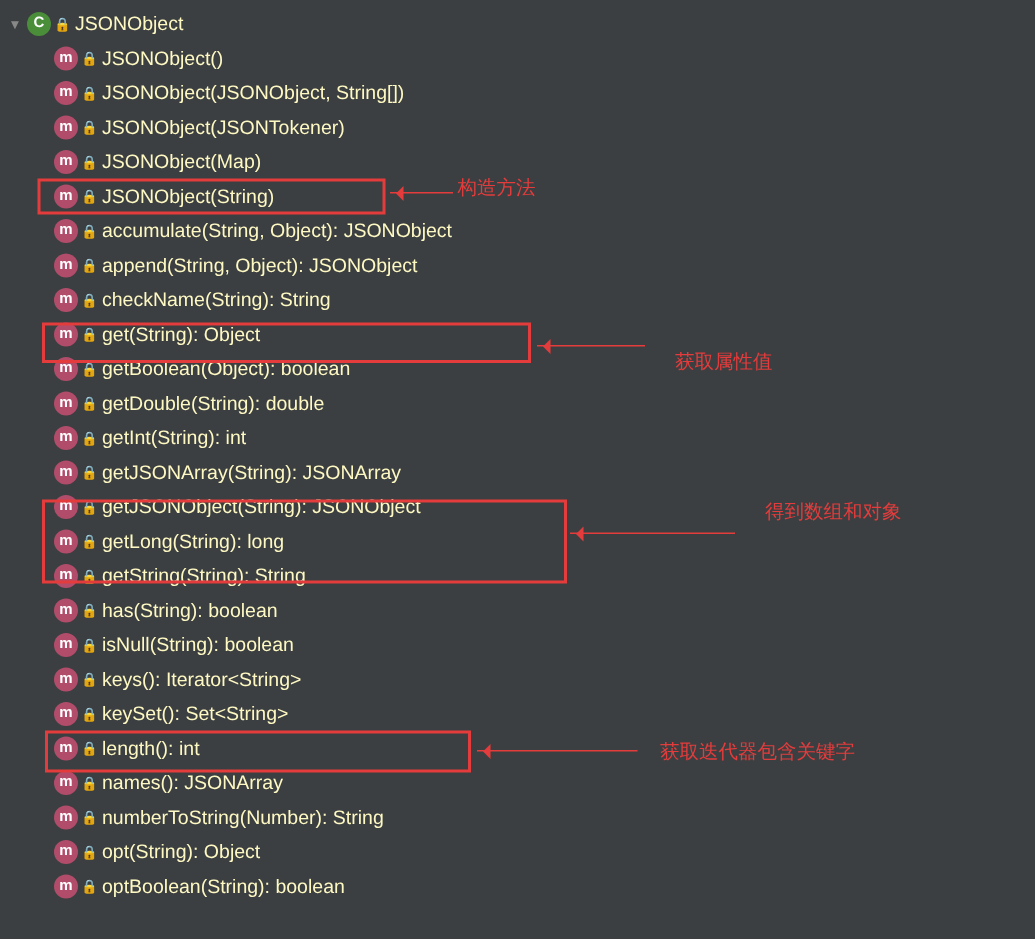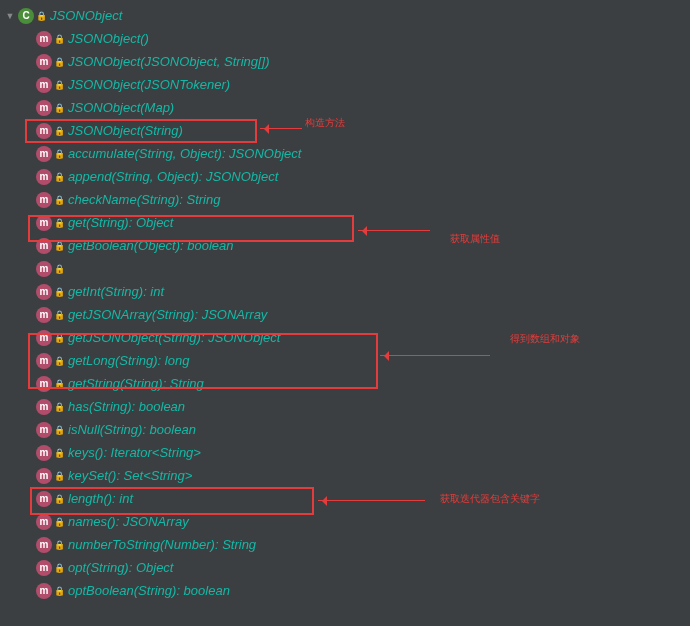--- a/index.html
+++ b/index.html
@@ -64,23 +64,22 @@
   .lock-icon {
     width: 10px;
     color: #9e7b3e;
     font-size: 9px;
     margin-right: 4px;
     flex-shrink: 0;
     display: inline-flex;
     align-items: center;
   }
   .label {
-    color: #14b8a6;
+    color: #fef9c3;
     white-space: nowrap;
-    font-style: italic;
   }
   .box {
     position: absolute;
     border: 2px solid #e43c3c;
     pointer-events: none;
   }
   .arrow-line {
     position: absolute;
     height: 2px;
     background: transparent;
@@ -96,21 +95,21 @@
     content: "";
     position: absolute;
     left: -1px;
     top: -4px;
     border: 5px solid transparent;
     border-right-color: #e43c3c;
   }
   .anno {
     position: absolute;
     color: #e43c3c;
-    font-size: 10px;
+    font-size: 13px;
     white-space: nowrap;
   }
 </style>
 </head>
 <body>
 
 <div class="tree">
 
   <div class="node">
     <span class="expand">▼</span>
@@ -165,20 +164,21 @@
     <span class="label">get(String): Object</span>
   </div>
   <div class="node child">
     <span class="method-icon">m</span>
     <span class="lock-icon">🔒</span>
     <span class="label">getBoolean(Object): boolean</span>
   </div>
   <div class="node child">
     <span class="method-icon">m</span>
     <span class="lock-icon">🔒</span>
+    <span class="label">getDouble(String): double</span>
   </div>
   <div class="node child">
     <span class="method-icon">m</span>
     <span class="lock-icon">🔒</span>
     <span class="label">getInt(String): int</span>
   </div>
   <div class="node child">
     <span class="method-icon">m</span>
     <span class="lock-icon">🔒</span>
     <span class="label">getJSONArray(String): JSONArray</span>

